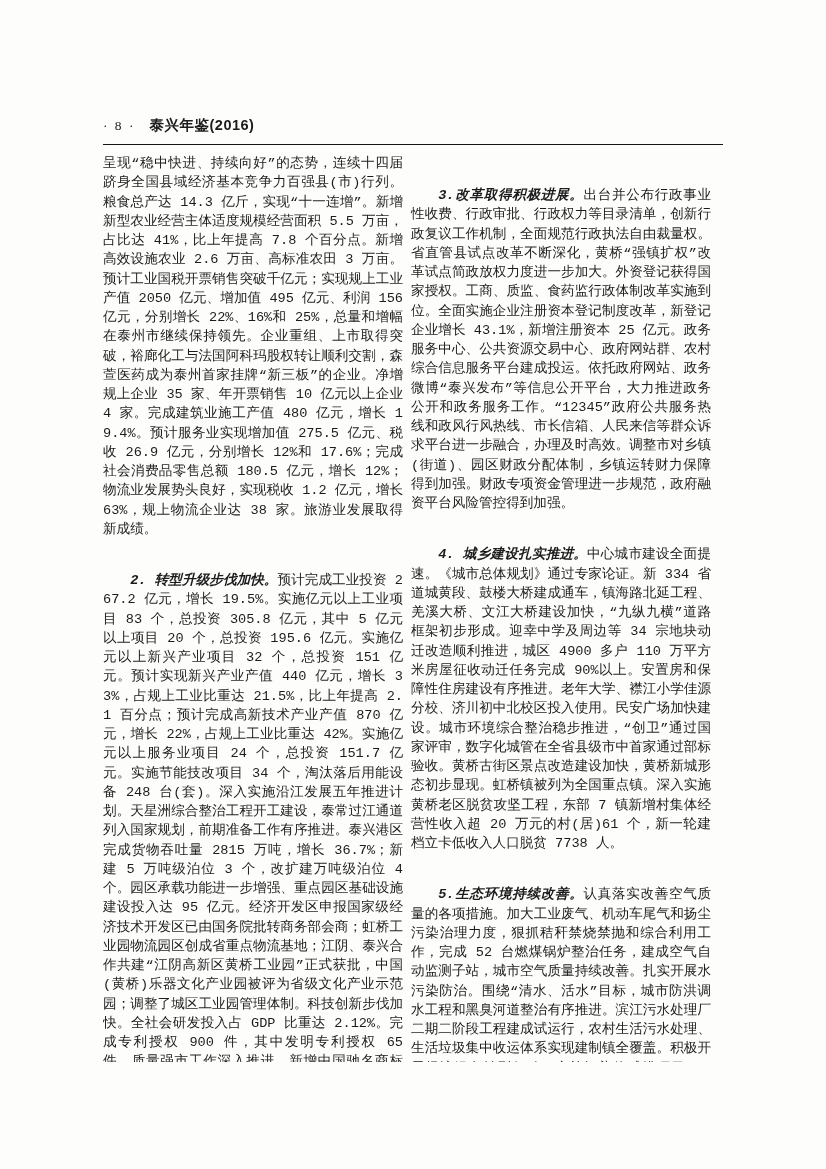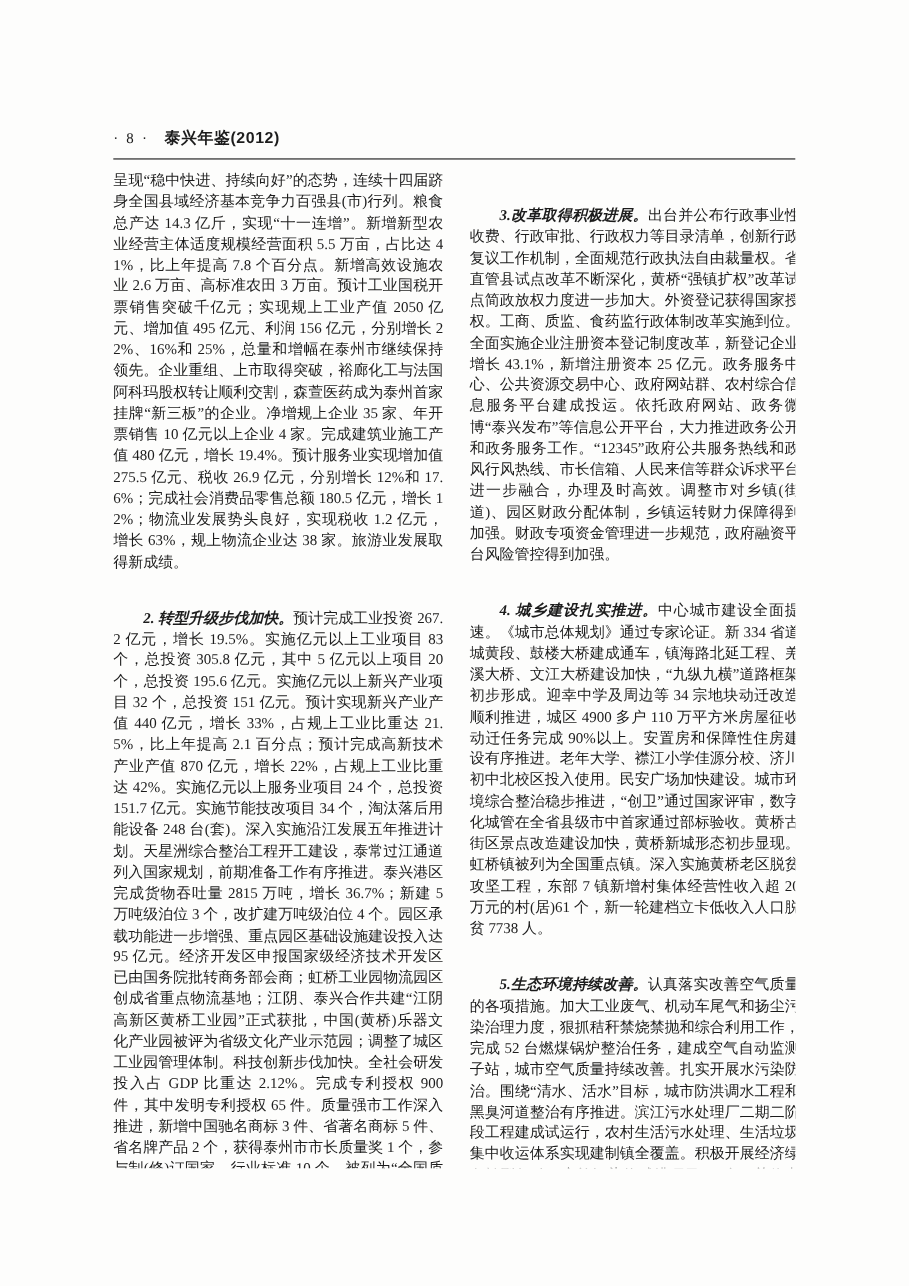--- a/index.html
+++ b/index.html
@@ -34,24 +34,25 @@
   }
   .book-title {
     margin-left: 14px;
     font-family: "Liberation Sans", "DejaVu Sans", sans-serif;
     font-weight: bold;
     font-size: 14.5px;
     letter-spacing: 0.5px;
   }
   .columns {
     display: flex;
-    gap: 24px;
+    gap: 8px;
     margin-top: 9px;
     height: 908px;
     overflow: hidden;
+    font-family: Liberation Mono, monospace;
   }
   .col {
     width: 300px;
     flex: 0 0 300px;
   }
   .col p {
     margin: 0;
     font-size: 13.6px;
     line-height: 19.25px;
     text-align: justify;
@@ -65,21 +66,21 @@
   }
 </style>
 </head>
 <body>
 
 <div class="page">
   <div class="content">
 
     <div class="running-head">
       <span class="page-no-group">· 8 ·</span>
-      <span class="book-title">泰兴年鉴(2012)</span>
+      <span class="book-title">泰兴年鉴(2016)</span>
     </div>
 
     <div class="columns">
 
       <div class="col">
         <p><span>呈现“稳中快进、持续向好”的态势，连续十四届跻身全国县域经济基本竞争力百强县(市)行列。粮食总产达 14.3 亿斤，实现“十一连增”。新增新型农业经营主体适度规模经营面积 5.5 万亩，占比达 41%，比上年提高 7.8 个百分点。新增高效设施农业 2.6 万亩、高标准农田 3 万亩。预计工业国税开票销售突破千亿元；实现规上工业产值 2050 亿元、增加值 495 亿元、利润 156 亿元，分别增长 22%、16%和 25%，总量和增幅在泰州市继续保持领先。企业重组、上市取得突破，裕廊化工与法国阿科玛股权转让顺利交割，森萱医药成为泰州首家挂牌“新三板”的企业。净增规上企业 35 家、年开票销售 10 亿元以上企业 4 家。完成建筑业施工产值 480 亿元，增长 19.4%。预计服务业实现增加值 275.5 亿元、税收 26.9 亿元，分别增长 12%和 17.6%；完成社会消费品零售总额 180.5 亿元，增长 12%；物流业发展势头良好，实现税收 1.2 亿元，增长 63%，规上物流企业达 38 家。旅游业发展取得新成绩。</span></p>
         <p class="indent"><span class="section-heading">2. 转型升级步伐加快。</span><span>预计完成工业投资 267.2 亿元，增长 19.5%。实施亿元以上工业项目 83 个，总投资 305.8 亿元，其中 5 亿元以上项目 20 个，总投资 195.6 亿元。实施亿元以上新兴产业项目 32 个，总投资 151 亿元。预计实现新兴产业产值 440 亿元，增长 33%，占规上工业比重达 21.5%，比上年提高 2.1 百分点；预计完成高新技术产业产值 870 亿元，增长 22%，占规上工业比重达 42%。实施亿元以上服务业项目 24 个，总投资 151.7 亿元。实施节能技改项目 34 个，淘汰落后用能设备 248 台(套)。深入实施沿江发展五年推进计划。天星洲综合整治工程开工建设，泰常过江通道列入国家规划，前期准备工作有序推进。泰兴港区完成货物吞吐量 2815 万吨，增长 36.7%；新建 5 万吨级泊位 3 个，改扩建万吨级泊位 4 个。园区承载功能进一步增强、重点园区基础设施建设投入达 95 亿元。经济开发区申报国家级经济技术开发区已由国务院批转商务部会商；虹桥工业园物流园区创成省重点物流基地；江阴、泰兴合作共建“江阴高新区黄桥工业园”正式获批，中国(黄桥)乐器文化产业园被评为省级文化产业示范园；调整了城区工业园管理体制。科技创新步伐加快。全社会研发投入占 GDP 比重达 2.12%。完成专利授权 900 件，其中发明专利授权 65 件。质量强市工作深入推进，新增中国驰名商标 3 件、省著名商标 5 件、省名牌产品 2 个，获得泰州市市长质量奖 1 个，参与制(修)订国家、行业标准 10 个，被列为“全国质量强市示范市”创建城市；7 家企业被评为国家级“守合同重信用”企业。土地计划上争成效显著，办理农用地转用和土地征收 8101 亩。新设金融机构 3 家，新增贷款 62.9 亿元，贷款增量、增幅和增量存贷比居泰州三市第一。</span></p>
       </div>
 
       <div class="col">

